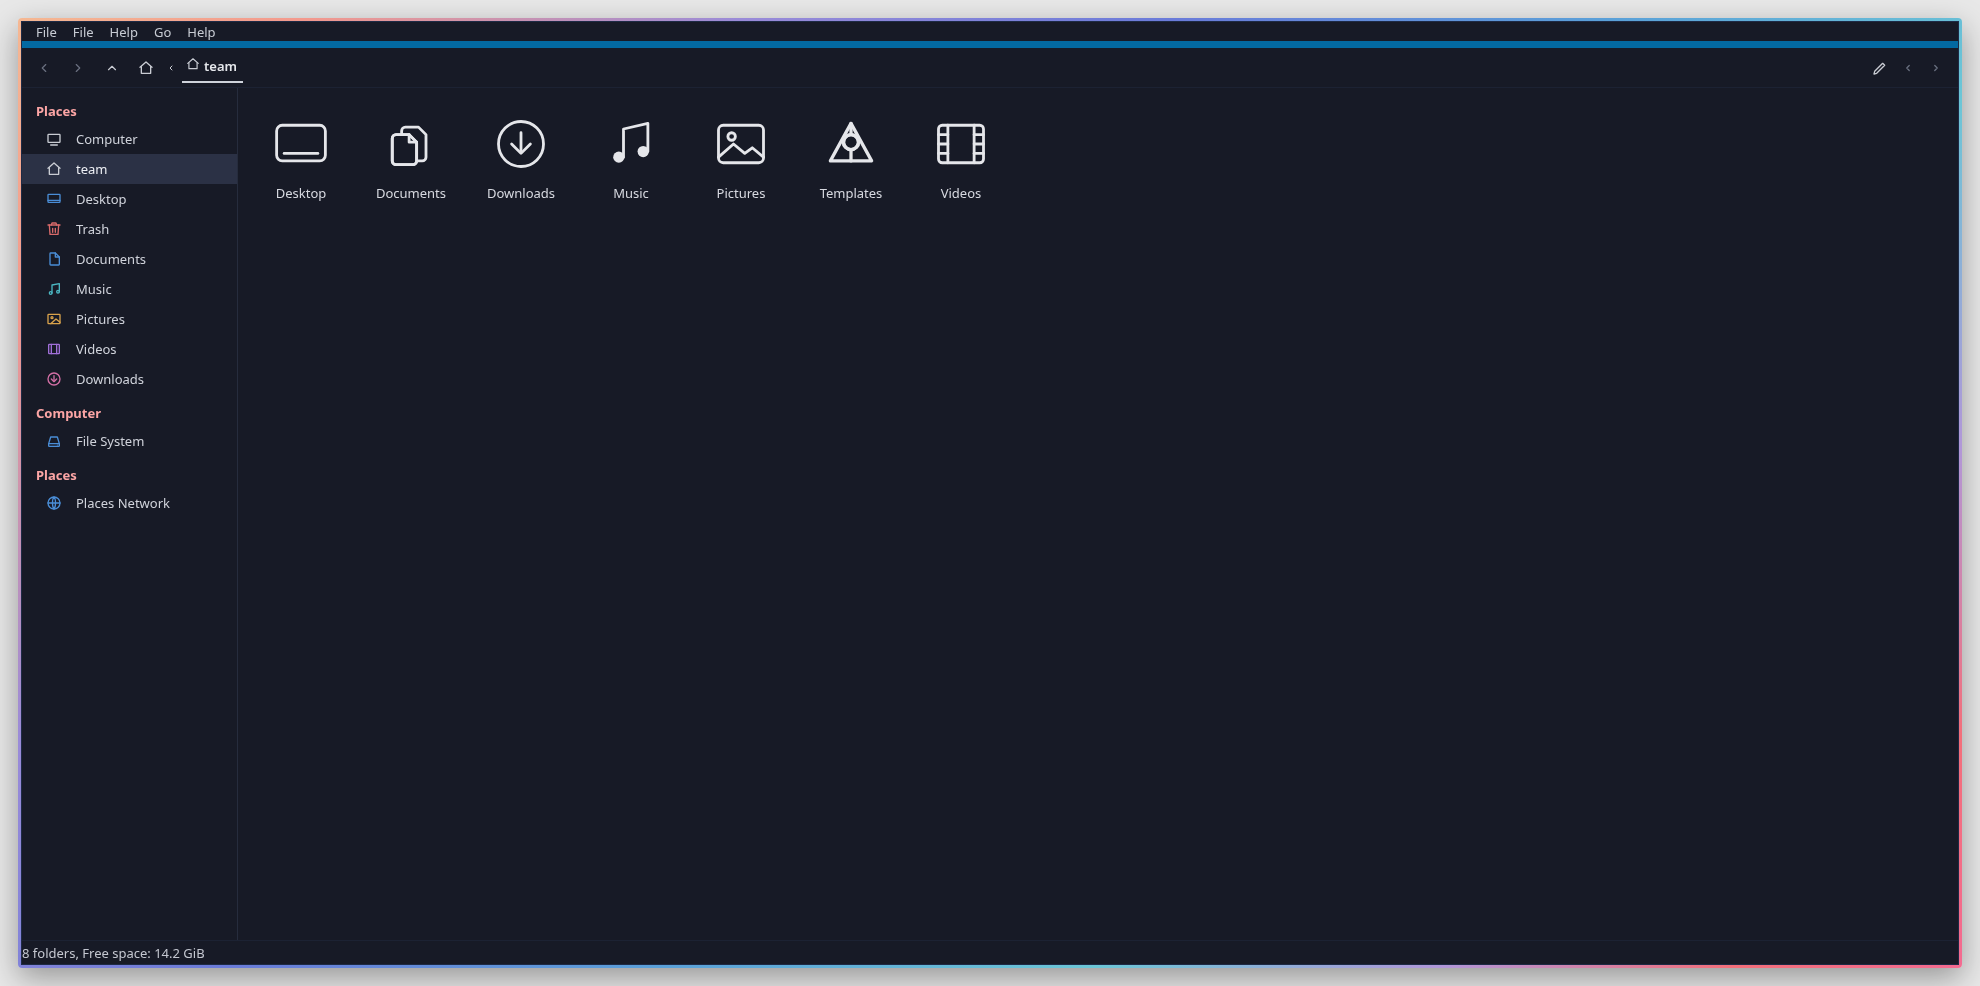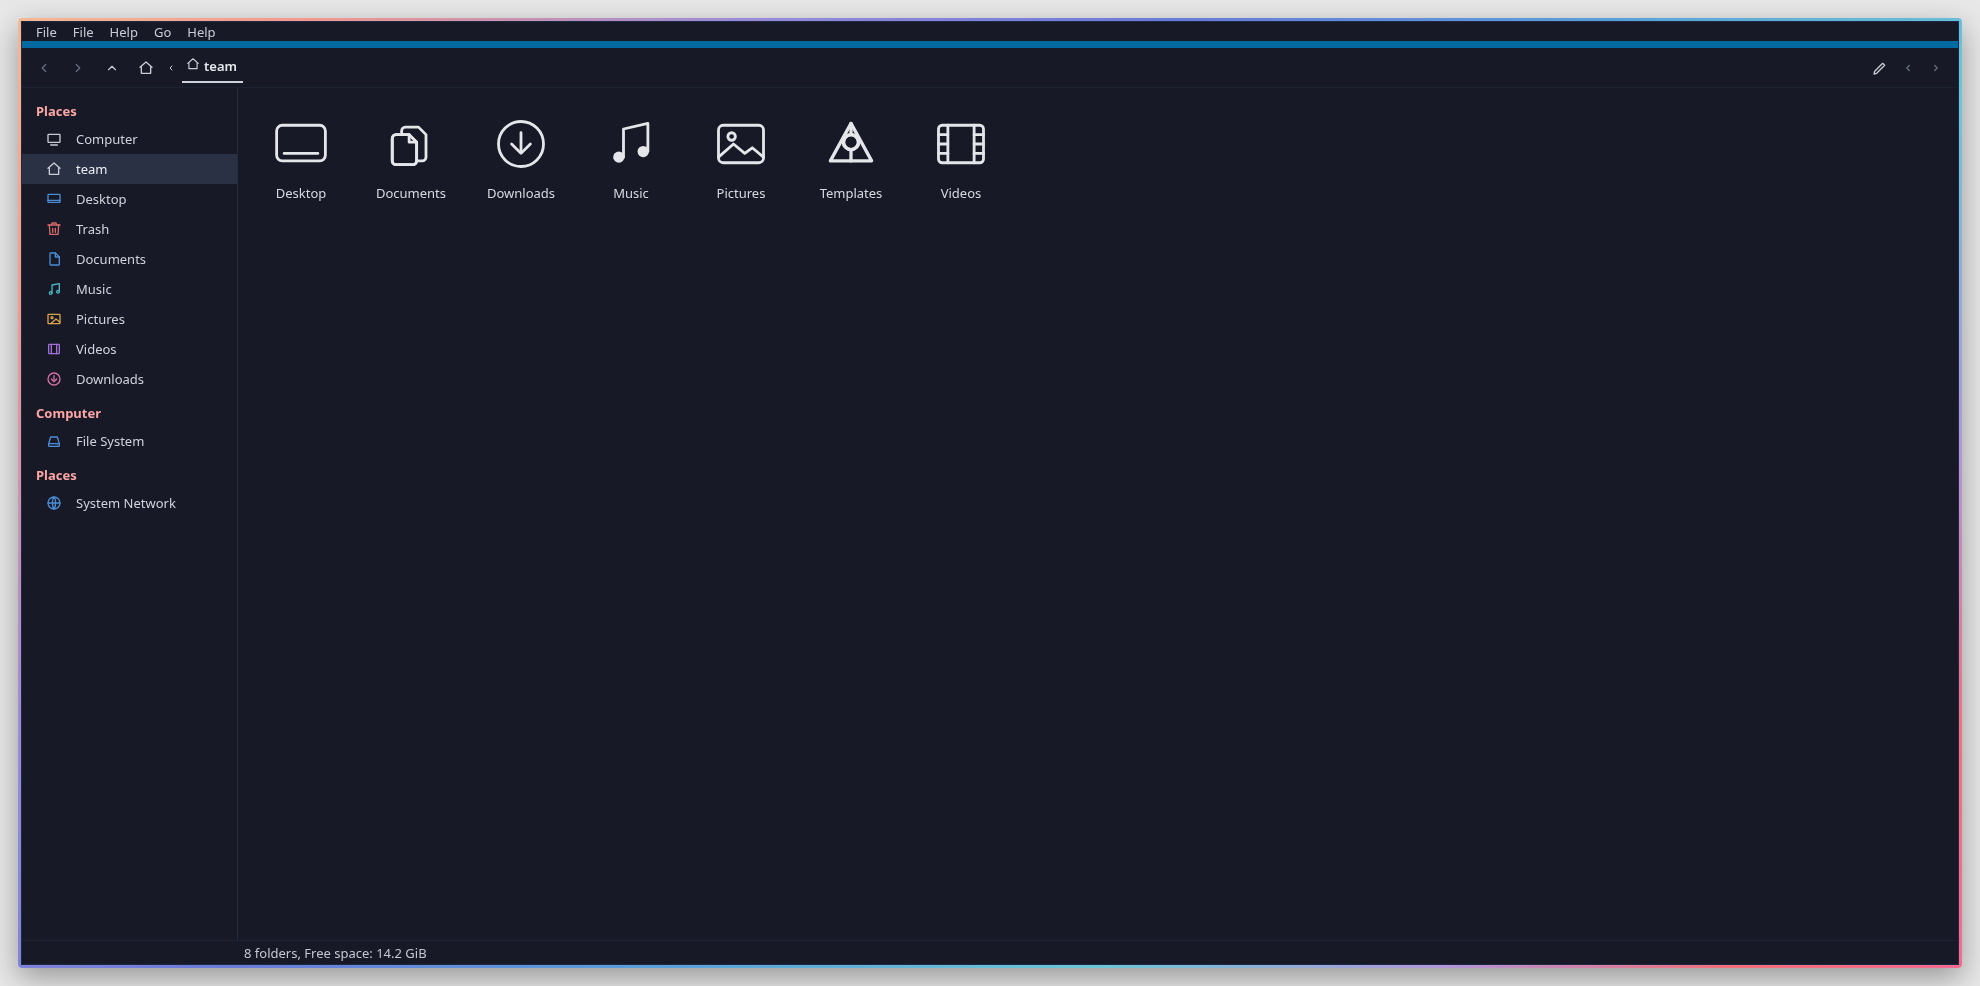--- a/index.html
+++ b/index.html
@@ -161,21 +161,20 @@
     text-align: center;
     color: #d7d9e0;
     font-size: 13px;
   }
 
   
   .statusbar {
     height: 24px;
     display: flex;
     align-items: center;
-    padding-left: 222px;
     background: #171a26;
     border-top: 1px solid #1c2233;
     color: #c4c7d0;
     font-size: 13px;
   }
 
   
   .c-gray { stroke:#c9ccd3; }
   .c-muted { stroke:#6a7080; }
   .c-blue { stroke:#4a8dd6; }
@@ -374,21 +373,21 @@
 
           <div class="side-header">Places</div>
 
           <div class="side-row">
             <span class="icon">
               <svg width="16" height="16" viewBox="0 0 24 24" fill="none" stroke-width="2" stroke-linecap="round" stroke-linejoin="round" class="c-blue">
                   <circle cx="12" cy="12" r="9"></circle>
                   <path d="M3 12h18M12 3c3 3 3 15 0 18M12 3c-3 3-3 15 0 18"></path>
                 </svg>
             </span>
-            <span>System Network</span>
+            <span>Places Network</span>
           </div>
 
         </div>
 
         <div class="content">
           <div class="grid">
 
             <div class="item">
               <div class="big-icon">
                 <svg width="60" height="60" viewBox="0 0 64 64" fill="none" stroke="#e5e6ea" stroke-width="3" stroke-linecap="round" stroke-linejoin="round">

